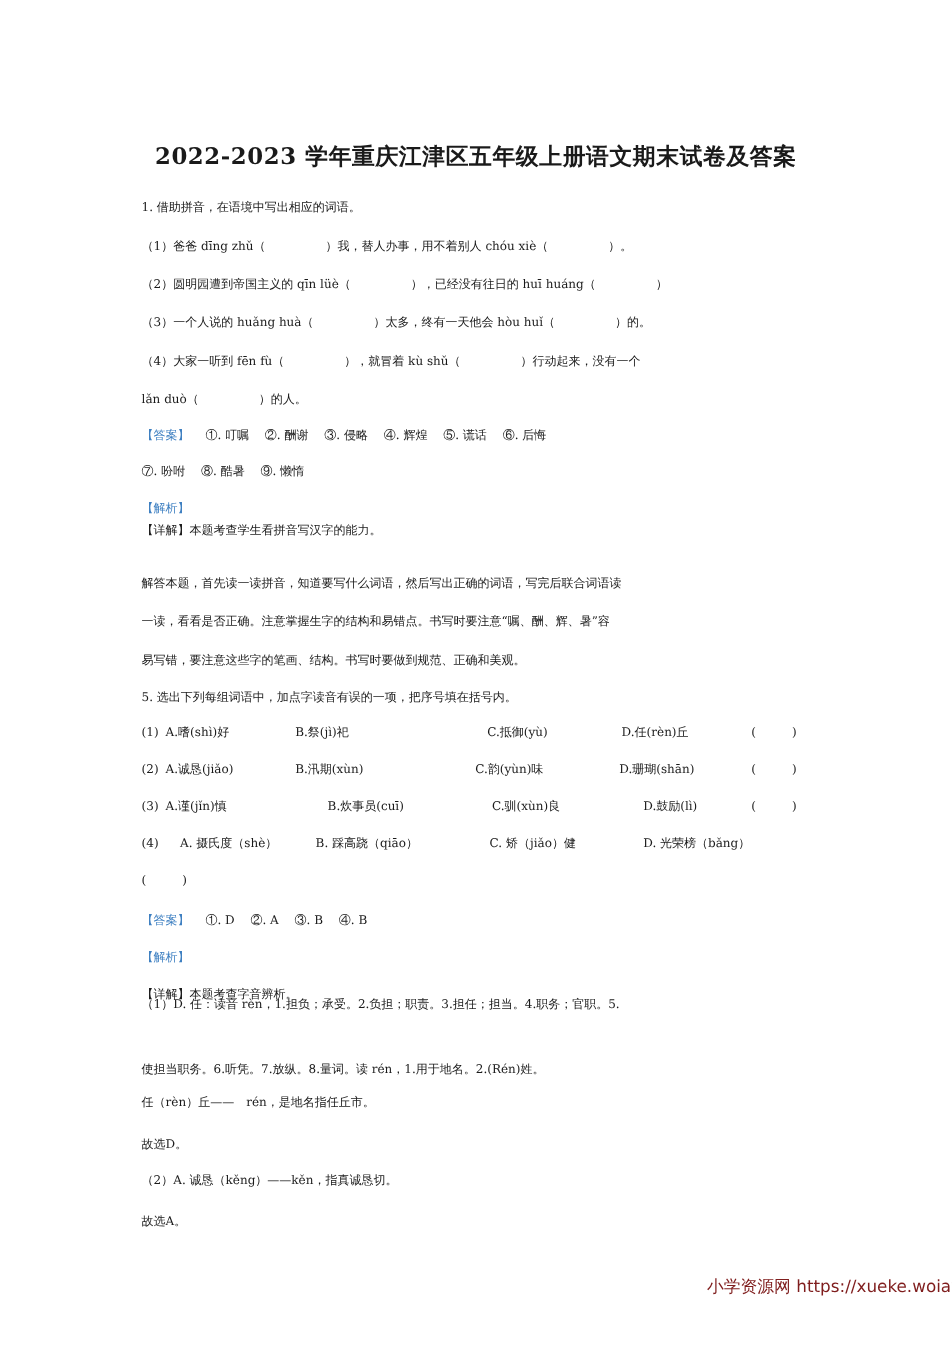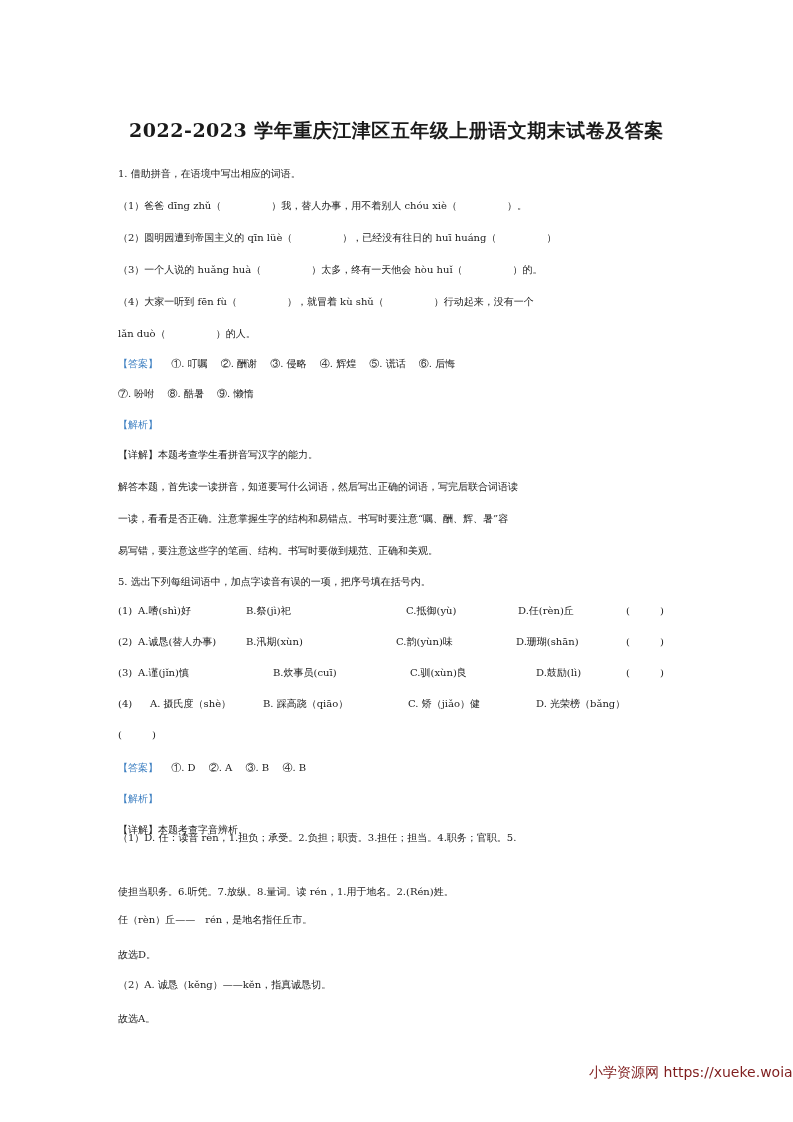--- a/index.html
+++ b/index.html
@@ -23,38 +23,38 @@
 <div class="line" style="top:262px">（3）一个人说的 huǎng huà（　　　　　）太多，终有一天他会 hòu huǐ（　　　　　）的。</div>
 <div class="line" style="top:294px">（4）大家一听到 fēn fù（　　　　　），就冒着 kù shǔ（　　　　　）行动起来，没有一个</div>
 <div class="line" style="top:326px">lǎn duò（　　　　　）的人。</div>
 
 <div class="line" style="top:356px">
   <span class="tag">【答案】</span>
   <span>　①. 叮嘱　 ②. 酬谢　 ③. 侵略　 ④. 辉煌　 ⑤. 谎话　 ⑥. 后悔</span>
 </div>
 <div class="line" style="top:386px">⑦. 吩咐　 ⑧. 酷暑　 ⑨. 懒惰</div>
 <div class="line tag" style="top:417px">【解析】</div>
-<div class="line" style="top:447px">【详解】本题考查学生看拼音写汉字的能力。</div>
+<div class="line" style="top:435px">【详解】本题考查学生看拼音写汉字的能力。</div>
 <div class="line" style="top:479px">解答本题，首先读一读拼音，知道要写什么词语，然后写出正确的词语，写完后联合词语读</div>
 <div class="line" style="top:511px">一读，看看是否正确。注意掌握生字的结构和易错点。书写时要注意“嘱、酬、辉、暑”容</div>
 <div class="line" style="top:543px">易写错，要注意这些字的笔画、结构。书写时要做到规范、正确和美观。</div>
 
 <div class="line" style="top:574px">5. 选出下列每组词语中，加点字读音有误的一项，把序号填在括号内。</div>
 
 <div class="line" style="top:603px">
   <span style="position:absolute;left:0">(1)</span>
   <span style="position:absolute;left:20px">A.嗜(shì)好</span>
   <span style="position:absolute;left:128px">B.祭(jì)祀</span>
   <span style="position:absolute;left:288px">C.抵御(yù)</span>
   <span style="position:absolute;left:400px">D.任(rèn)丘</span>
   <span style="position:absolute;left:508px">(　　　)</span>
 </div>
 <div class="line" style="top:634px">
   <span style="position:absolute;left:0">(2)</span>
-  <span style="position:absolute;left:20px">A.诚恳(替人办事)</span>
+  <span style="position:absolute;left:20px">A.诚恳(jiǎo)</span>
   <span style="position:absolute;left:128px">B.汛期(xùn)</span>
   <span style="position:absolute;left:278px">C.韵(yùn)味</span>
   <span style="position:absolute;left:398px">D.珊瑚(shān)</span>
   <span style="position:absolute;left:508px">(　　　)</span>
 </div>
 <div class="line" style="top:665px">
   <span style="position:absolute;left:0">(3)</span>
   <span style="position:absolute;left:20px">A.谨(jǐn)慎</span>
   <span style="position:absolute;left:155px">B.炊事员(cuī)</span>
   <span style="position:absolute;left:292px">C.驯(xùn)良</span>

